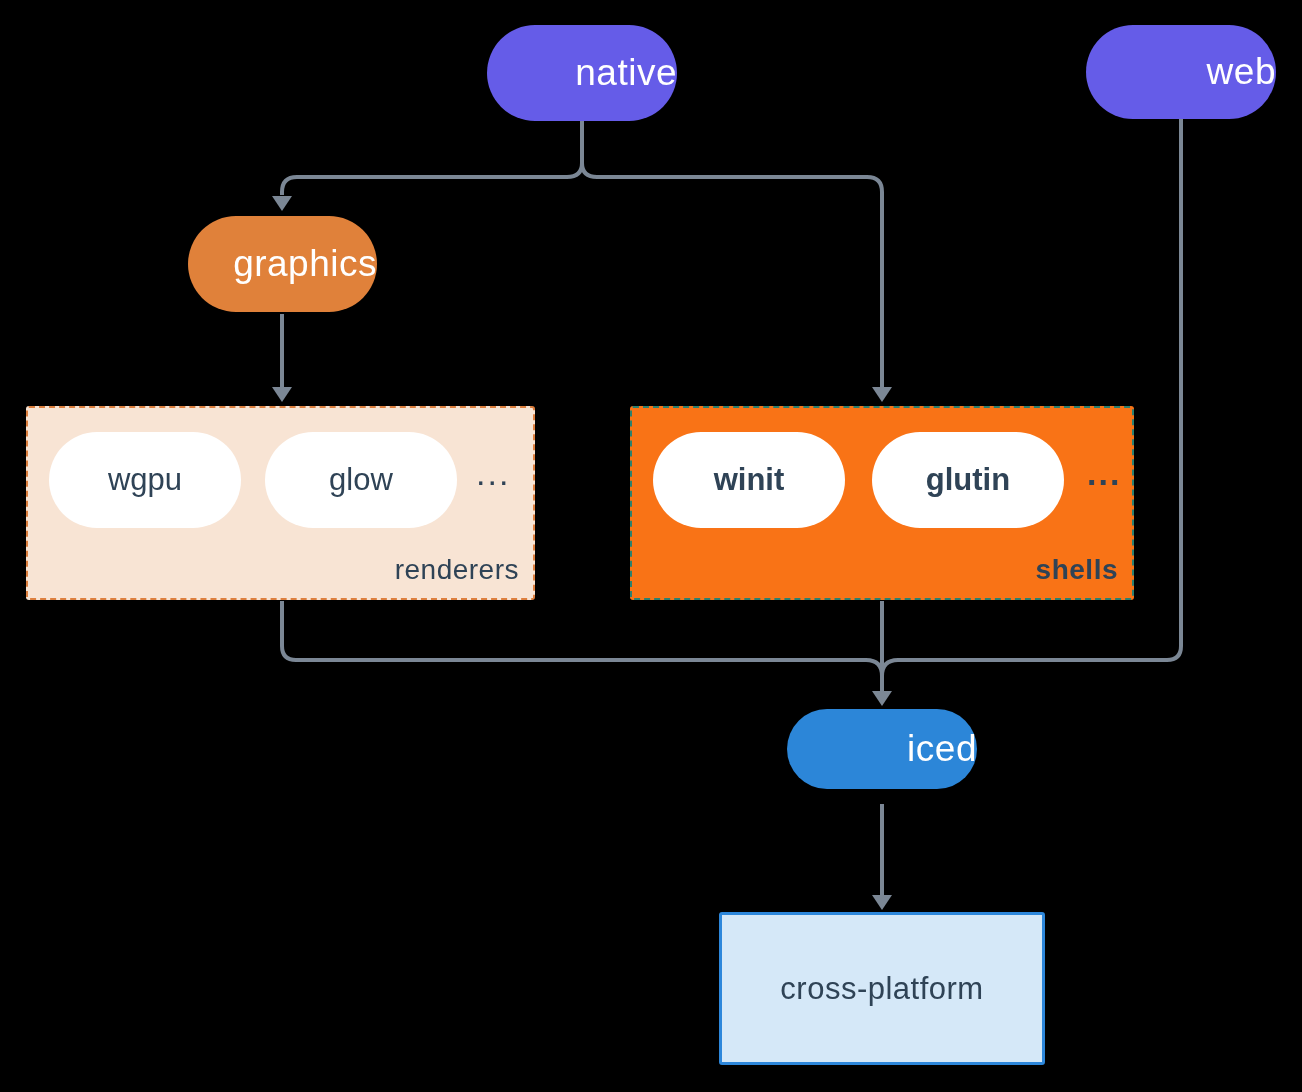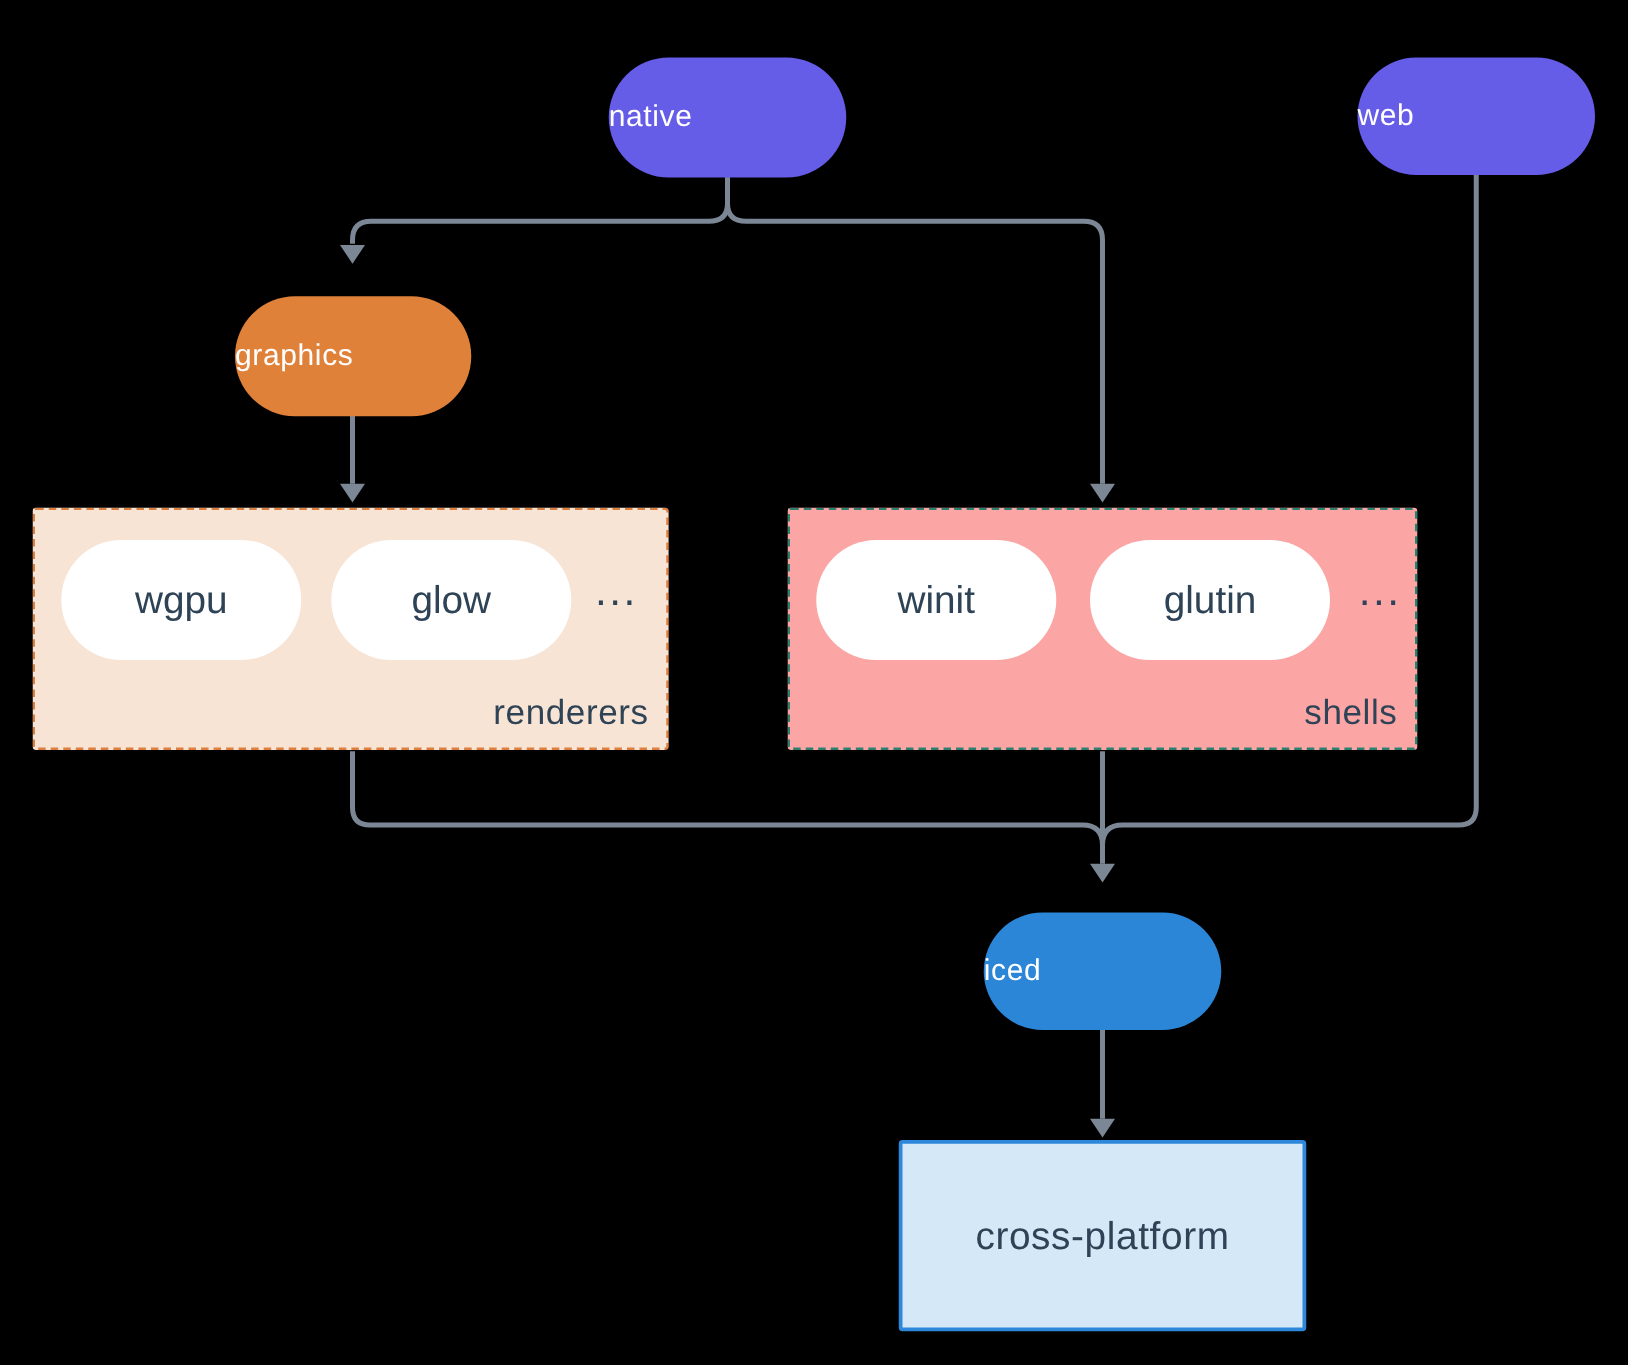--- a/index.html
+++ b/index.html
@@ -17,50 +17,50 @@
   }
   #edges {
     position: absolute;
     left: 0; top: 0;
     width: 1302px; height: 1092px;
   }
   .pill {
     position: absolute;
     display: flex;
     align-items: center;
-    justify-content: flex-start;
+    justify-content: flex-end;
     border-radius: 60px;
-    font-size: 24px;
+    font-size: 37px;
     letter-spacing: 0.5px;
     color: #ffffff;
-    margin-top: 21px;
   }
   .pill-native   { left: 487px; top: 25px;  width: 190px; height: 96px; background: #655CE8; }
   .pill-web      { left: 1086px; top: 25px; width: 190px; height: 94px; background: #655CE8; }
   .pill-graphics { left: 188px; top: 216px; width: 189px; height: 96px; background: #E0813A; }
-  .pill-iced     { left: 787px; top: 709px; width: 190px; height: 94px; background: #2C86D8; }
+  .pill-iced     { left: 787px; top: 709px; width: 190px; height: 80px; background: #2C86D8; }
 
   .group {
     position: absolute;
     top: 406px;
     height: 194px;
     border-radius: 3px;
     box-sizing: border-box;
   }
   .group-renderers {
     left: 26px;
     width: 509px;
     background: #F8E4D4;
     border: 2px dashed #DD7F3E;
   }
   .group-shells {
     left: 630px;
     width: 504px;
-    background: #fca5a5;
+    background: #f97316;
     border: 2px dashed #2B8070;
+    font-weight: bold;
   }
   .group .item-pill {
     position: absolute;
     top: 24px;
     width: 192px;
     height: 96px;
     background: #ffffff;
     border-radius: 60px;
     display: flex;
     align-items: center;

